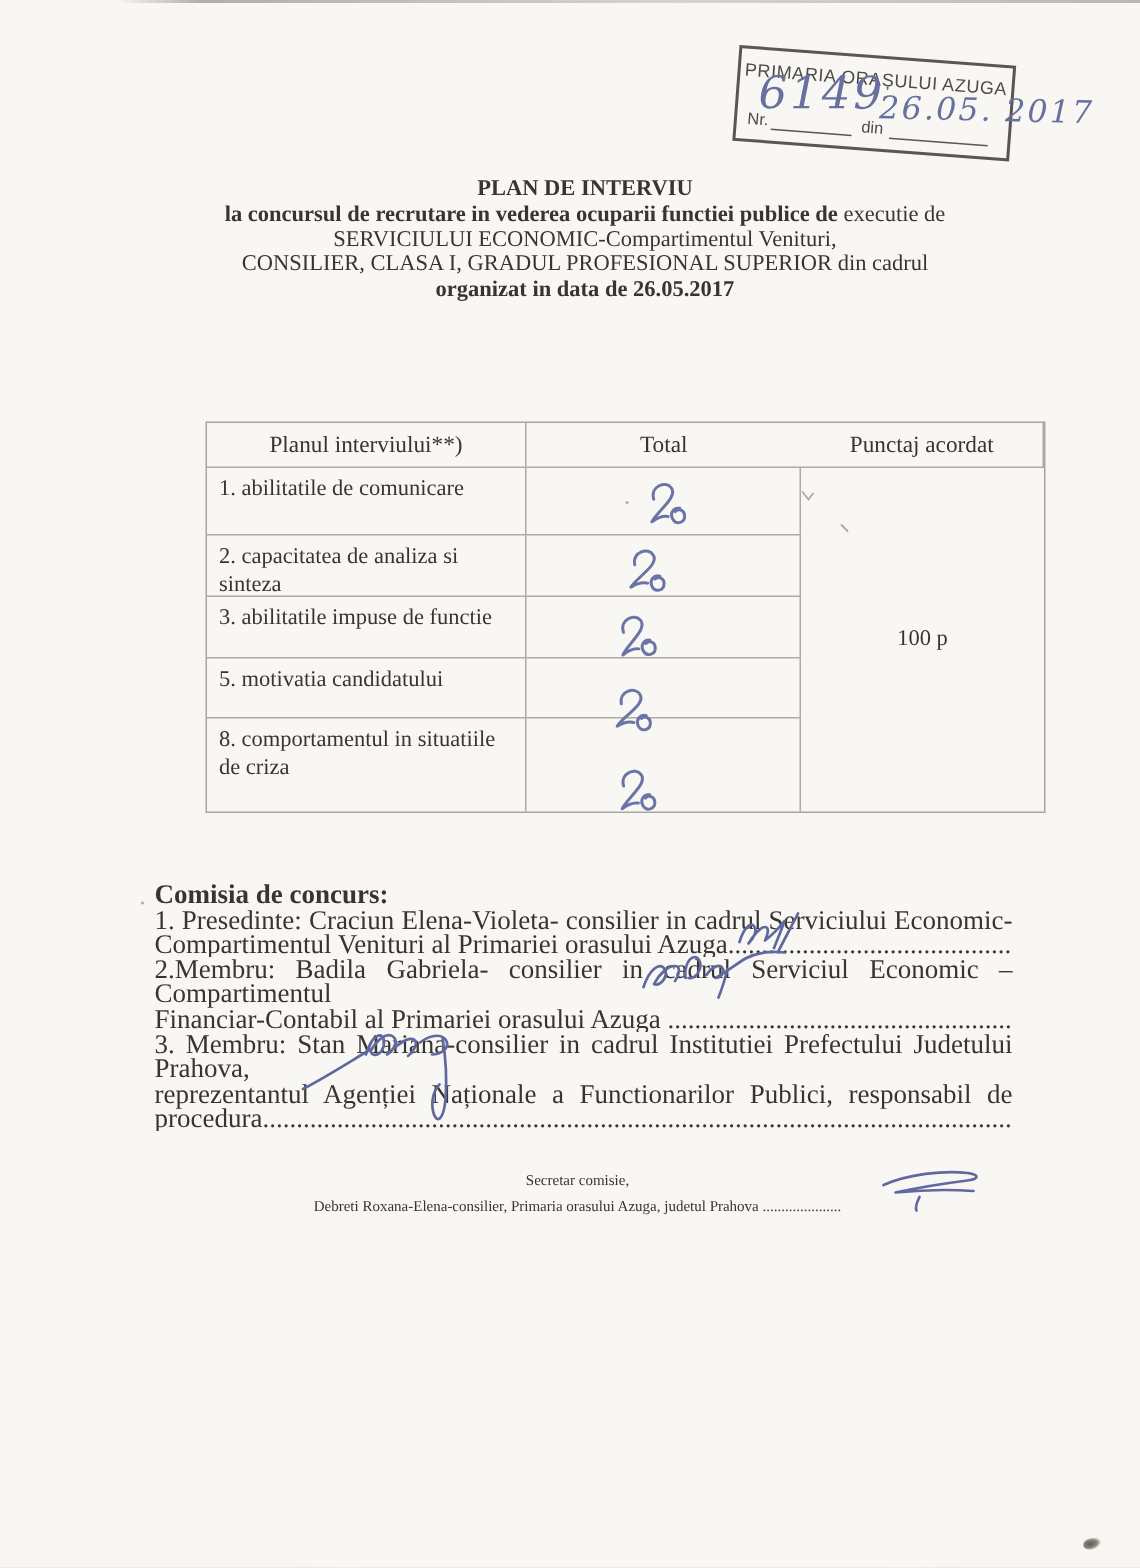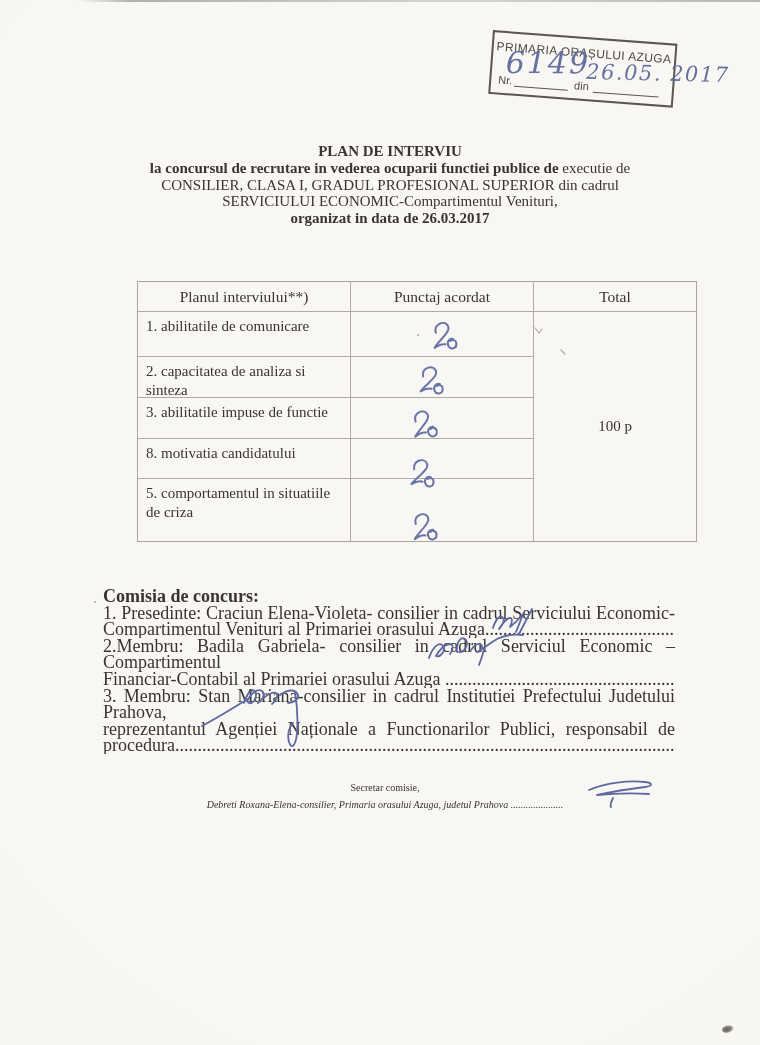--- a/index.html
+++ b/index.html
@@ -26,21 +26,21 @@
     font-family:"Liberation Sans", sans-serif;color:#4e4a45;}
   .stamp-org{margin-top:7px;text-align:center;font-size:12px;letter-spacing:.4px;white-space:nowrap;}
   .stamp-row{position:absolute;left:7px;bottom:7px;display:flex;align-items:flex-end;font-size:11px;}
   .stamp-line{display:inline-block;border-bottom:1.5px solid #5a5650;height:10px;}
   .stamp-line.l1{width:54px;margin:0 6px 0 2px;}
   .stamp-line.l2{width:66px;margin-left:4px;}
   .hw{font-family:"DejaVu Serif", serif;font-style:italic;color:#67719f;position:absolute;white-space:nowrap;}
   .hw-nr{left:13px;top:9px;font-size:30px;letter-spacing:2px;transform:rotate(-4deg);}
   .hw-date{left:94px;top:17px;font-size:21px;letter-spacing:1.5px;transform:rotate(-3deg);}
   
-  .title-block{position:absolute;top:143px;left:20px;width:740px;text-align:center;
+  .title-block{position:absolute;top:118px;left:20px;width:740px;text-align:center;
     font-size:15px;line-height:16.8px;}
   .b{font-weight:bold;}
   
   .doc-table{position:absolute;left:137px;top:281px;
     display:grid;grid-template-columns:213px 183px 162px;
     grid-template-rows:30px 45px 41px 41px 40px 62px;
     border:1px solid #a9a59f;font-size:15px;}
   .cell{box-sizing:border-box;}
   .br{border-right:1px solid #aeaaa4;}
   .bb{border-bottom:1px solid #aeaaa4;}
@@ -53,21 +53,21 @@
   .ink{stroke:#6b74a6;stroke-width:2;fill:none;stroke-linecap:round;stroke-linejoin:round;}
   .ink-sig{stroke:#5f69a0;stroke-width:1.8;fill:none;stroke-linecap:round;stroke-linejoin:round;}
   .pencil{stroke:rgba(112,107,100,.55);stroke-width:1.2;fill:none;stroke-linecap:round;}
   .sr{position:absolute;width:1px;height:1px;overflow:hidden;clip-path:inset(50%);white-space:nowrap;}
   
   .committee{position:absolute;left:103px;top:588px;width:572px;font-size:18px;line-height:16.6px;}
   .jline{text-align:justify;text-align-last:justify;}
   .dline{white-space:nowrap;overflow:hidden;}
   
   .footer{position:absolute;left:95px;top:779px;width:580px;font-size:10px;line-height:17px;text-align:center;}
-  .footer .dline{text-align:center;font-style:italic;}
+  .footer .dline{text-align:center;}
 </style>
 </head>
 <body>
 
 <div class="page">
 
   <div class="top-artifact"></div>
 
   <div class="stamp">
     <div class="stamp-org">PRIMARIA ORAȘULUI AZUGA</div>
@@ -77,44 +77,44 @@
       <span>din</span>
       <span class="stamp-line l2"></span>
     </div>
     <div class="hw hw-nr">6149</div>
     <div class="hw hw-date">26.05. 2017</div>
   </div>
 
   <div class="title-block">
     <div class="b">PLAN DE INTERVIU</div>
     <div><span class="b">la concursul de recrutare in vederea ocuparii functiei publice de</span><span> executie de</span></div>
+    <div>SERVICIULUI ECONOMIC-Compartimentul Venituri,</div>
     <div>CONSILIER, CLASA I, GRADUL PROFESIONAL SUPERIOR din cadrul</div>
-    <div>SERVICIULUI ECONOMIC-Compartimentul Venituri,</div>
-    <div class="b">organizat in data de 26.03.2017</div>
+    <div class="b">organizat in data de 26.05.2017</div>
   </div>
 
   <div class="doc-table">
     <div class="cell th br bb">Planul interviului**)</div>
+    <div class="cell th bb">Total</div>
     <div class="cell th br bb">Punctaj acordat</div>
-    <div class="cell th bb">Total</div>
 
     <div class="cell crit br bb">1. abilitatile de comunicare</div>
     <div class="cell br bb"></div>
     <div class="cell total-cell">100 p</div>
 
     <div class="cell crit br bb">2. capacitatea de analiza si sinteza</div>
     <div class="cell br bb"></div>
 
     <div class="cell crit br bb">3. abilitatile impuse de functie</div>
     <div class="cell br bb"></div>
 
-    <div class="cell crit br bb">8. motivatia candidatului</div>
+    <div class="cell crit br bb">5. motivatia candidatului</div>
     <div class="cell br bb"></div>
 
-    <div class="cell crit br">5. comportamentul in situatiile de criza</div>
+    <div class="cell crit br">8. comportamentul in situatiile de criza</div>
     <div class="cell br"></div>
   </div>
 
   <div class="hw-item" style="left:428px;top:319px;transform:rotate(-3deg);">
     <svg width="46" height="34" viewBox="0 0 46 34">
         <path class="ink" d="M8 13 C6 4 17 1 20 6 C23 10 18 15 13 20 C10 23 7 26 6 28 C9 26 13 24 17 25 M25 20 C21 19 18 23 20 27 C22 31 28 30 28 25 C28 21 24 20 22 22"></path>
       </svg>
     <span class="sr">20</span>
   </div>
   <div class="hw-item" style="left:415px;top:364px;transform:rotate(2deg);">

